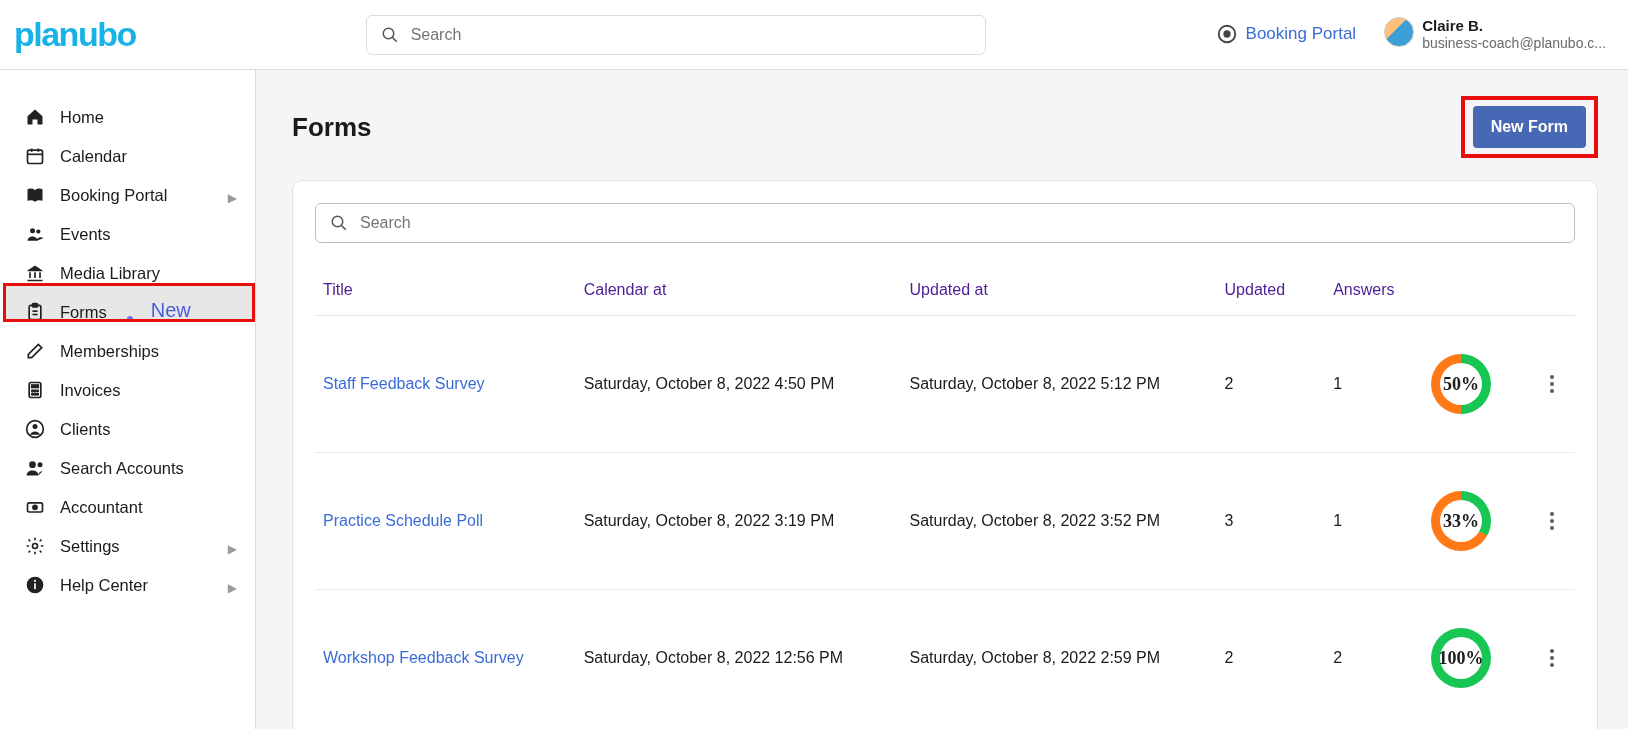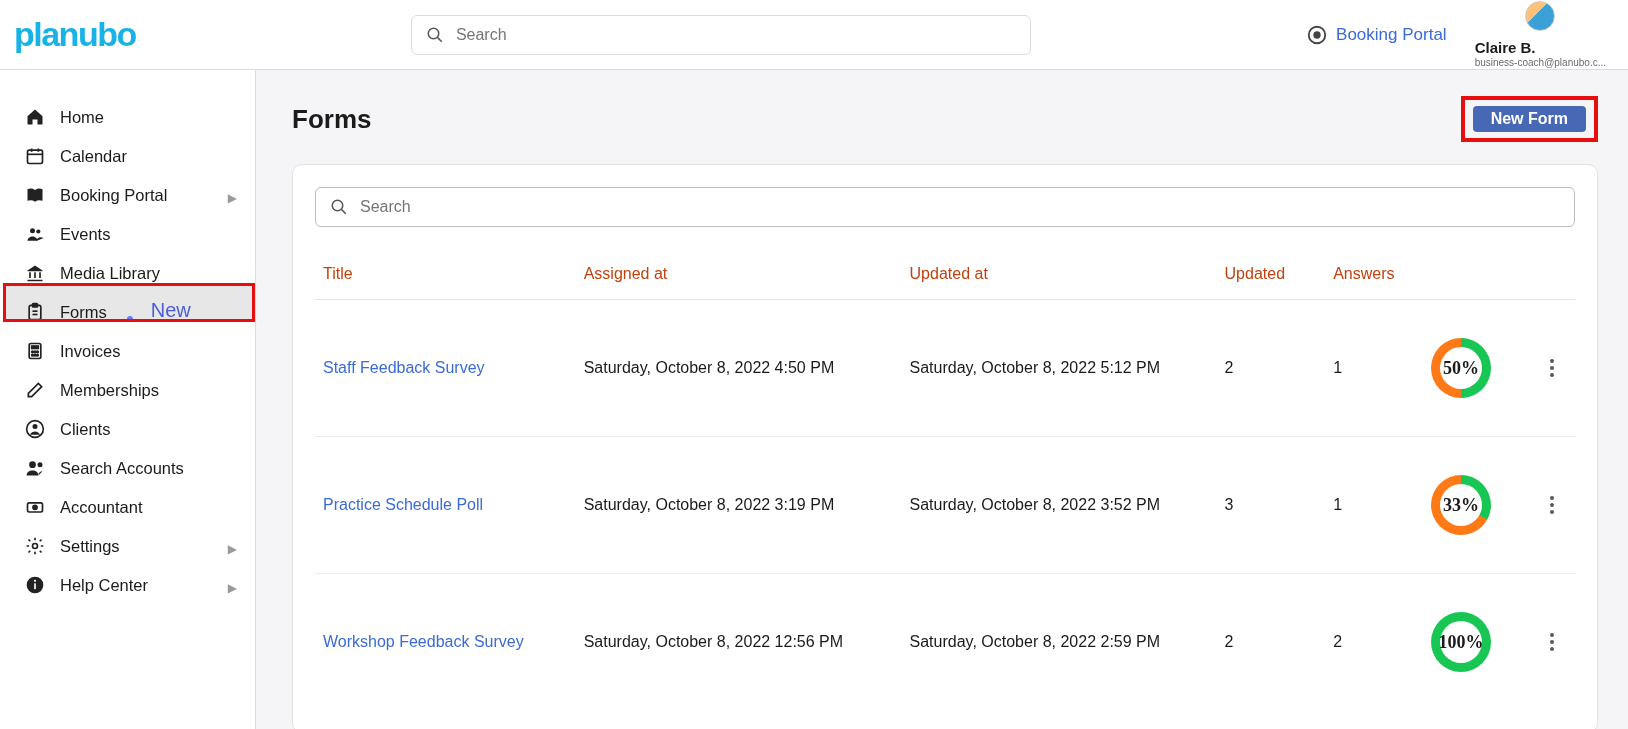--- a/index.html
+++ b/index.html
@@ -18,46 +18,46 @@
   body{margin:0;font-family:Arial,Helvetica,sans-serif;color:var(--text);background:#fff;}
   
   .topbar{display:flex;align-items:center;height:70px;padding:0 22px 0 14px;border-bottom:1px solid var(--border);}
   .logo{font-size:34px;font-weight:700;letter-spacing:-1.5px;color:#18b2e6;font-family:Arial,Helvetica,sans-serif;display:flex;align-items:center;}
   .search-wrap{flex:1;display:flex;justify-content:center;}
   .top-search{width:620px;height:40px;border:1px solid var(--border);border-radius:6px;display:flex;align-items:center;padding:0 14px;gap:10px;background:#fff;}
   .top-search input{border:none;outline:none;flex:1;font-size:16px;background:transparent;}
   .top-right{display:flex;align-items:center;gap:28px;}
   .bp-link{display:flex;align-items:center;gap:8px;color:var(--blue-link);font-size:17px;}
   .avatar{width:30px;height:30px;border-radius:50%;background:linear-gradient(135deg,#ffc07a 0 40%,#3aa0d6 40% 100%);border:1px solid #ccc;flex-shrink:0;}
-  .user-block{display:flex;align-items:center;gap:8px;flex-direction:column;}
+  .user-block{display:flex;align-items:flex-start;gap:8px;}
   .user-texts{display:flex;flex-direction:column;line-height:1.2;}
   .user-name{font-size:15px;font-weight:700;}
-  .user-email{font-size:10px;color:var(--muted);}
+  .user-email{font-size:14px;color:var(--muted);}
   
   .shell{display:flex;min-height:calc(100vh - 58px);}
   
   .sidebar{width:256px;padding-top:18px;border-right:1px solid var(--border);background:#fff;flex-shrink:0;}
   .side-item{display:flex;align-items:flex-end;gap:14px;height:39px;padding:0 18px;margin:0 0 0 6px;font-size:16.5px;cursor:pointer;position:relative;}
   .side-item .icon{width:22px;display:flex;justify-content:center;color:#333;}
   .side-item .chev{margin-left:auto;color:#9a9a9a;font-size:12px;}
   .side-item.active{background:var(--side-hover);border-left:3px solid #2b5bcf;margin-left:3px;}
   .side-item .badge-dot{width:6px;height:6px;border-radius:50%;background:#6b7bff;display:inline-block;margin-left:6px;margin-right:4px;}
   .side-item .badge-new{color:#4b5ed6;font-size:20px;}
   .side-item.highlight{outline:3px solid #e80e0e;outline-offset:-3px;}
   
   .main{flex:1;background:var(--gray-bg);padding:26px 30px 30px 36px;}
   .page-head{display:flex;align-items:center;justify-content:space-between;margin-bottom:22px;}
   .page-title{font-size:26px;font-weight:700;}
   .new-form-wrap{border:4px solid #e80e0e;padding:6px 8px;}
-  .btn-primary{background:var(--btn-blue);color:#fff;border:none;border-radius:4px;font-size:16px;font-weight:700;padding:4px 18px;cursor:pointer;}
+  .btn-primary{background:var(--btn-blue);color:#fff;border:none;border-radius:4px;font-size:16px;font-weight:700;padding:12px 18px;cursor:pointer;}
   .card{background:#fff;border-radius:10px;border:1px solid #e2e2e2;padding:22px;}
   .card-search{height:40px;border:1px solid #bdbdbd;border-radius:6px;display:flex;align-items:center;padding:0 14px;gap:10px;margin-bottom:22px;}
   .card-search input{border:none;outline:none;flex:1;font-size:16px;background:transparent;}
   table{width:100%;border-collapse:collapse;}
-  thead th{text-align:left;font-weight:400;font-size:16px;padding:16px 8px;border-bottom:1px solid #e5e5e5;color:#c2410c;}
+  thead th{text-align:left;font-weight:400;font-size:16px;padding:16px 8px;border-bottom:1px solid #e5e5e5;color:#4c1d95;}
   tbody td{padding:38px 8px;border-bottom:1px solid #ececec;font-size:16px;vertical-align:middle;margin-left:36px;}
   tbody tr:last-child td{border-bottom:none;}
   .link{color:var(--blue-link);}
   .donut{width:60px;height:60px;border-radius:50%;display:flex;align-items:center;justify-content:center;position:relative;}
   .donut::after{content:"";position:absolute;inset:9px;background:#fff;border-radius:50%;}
   .donut span{position:relative;z-index:1;font-size:18px;font-weight:700;font-family:Liberation Serif, serif;}
   .dots-btn{width:24px;height:30px;display:flex;flex-direction:column;align-items:center;justify-content:center;gap:3px;cursor:pointer;}
   .dots-btn i{width:4px;height:4px;border-radius:50%;background:#5a5a5a;display:block;}
   .col-title{width:240px;}
   .col-created{width:300px;}
@@ -161,42 +161,42 @@
             <line x1="9" y1="15" x2="15" y2="15"></line>
           </svg>
         </span>
       <span>Forms</span>
       <span class="badge-dot"></span>
       <span class="badge-new">New</span>
     </div>
     <div class="side-item">
       <span class="icon">
           <svg width="20" height="20" viewBox="0 0 24 24" fill="none" stroke="#222" stroke-width="2">
+            <path d="M4 16v4h4L20 8l-4-4z"></path>
+          </svg>
+        </span>
+      <span>Memberships</span>
+    </div>
+    <div class="side-item">
+      <span class="icon">
+          <svg width="20" height="20" viewBox="0 0 24 24" fill="none" stroke="#222" stroke-width="2">
             <rect x="5" y="3" width="14" height="18" rx="2"></rect>
             <rect x="8" y="6" width="8" height="3" fill="#222"></rect>
             <circle cx="9" cy="13" r="1" fill="#222"></circle>
             <circle cx="12" cy="13" r="1" fill="#222"></circle>
             <circle cx="15" cy="13" r="1" fill="#222"></circle>
             <circle cx="9" cy="17" r="1" fill="#222"></circle>
             <circle cx="12" cy="17" r="1" fill="#222"></circle>
             <circle cx="15" cy="17" r="1" fill="#222"></circle>
           </svg>
         </span>
       <span>Invoices</span>
     </div>
     <div class="side-item">
       <span class="icon">
-          <svg width="20" height="20" viewBox="0 0 24 24" fill="none" stroke="#222" stroke-width="2">
-            <path d="M4 16v4h4L20 8l-4-4z"></path>
-          </svg>
-        </span>
-      <span>Memberships</span>
-    </div>
-    <div class="side-item">
-      <span class="icon">
           <svg width="20" height="20" viewBox="0 0 24 24" fill="#222">
             <circle cx="12" cy="12" r="10" fill="none" stroke="#222" stroke-width="2"></circle>
             <circle cx="12" cy="9" r="3"></circle>
             <path d="M6 19c1-3 4-4 6-4s5 1 6 4"></path>
           </svg>
         </span>
       <span>Clients</span>
     </div>
     <div class="side-item">
       <span class="icon">
@@ -255,21 +255,21 @@
             <circle cx="10" cy="10" r="7"></circle>
             <line x1="21" y1="21" x2="15.5" y2="15.5"></line>
           </svg>
         <input type="text" placeholder="Search" style="">
       </div>
 
       <table>
         <thead>
           <tr>
             <th class="col-title">Title</th>
-            <th class="col-created">Assigned at</th>
+            <th class="col-created">Calendar at</th>
             <th class="col-updated">Updated at</th>
             <th class="col-assigned">Updated</th>
             <th class="col-answers">Answers</th>
             <th class="col-donut"></th>
             <th class="col-menu"></th>
           </tr>
         </thead>
         <tbody id="rows">
             <tr>
     <td class="col-title"><span class="link">Staff Feedback Survey</span></td>

